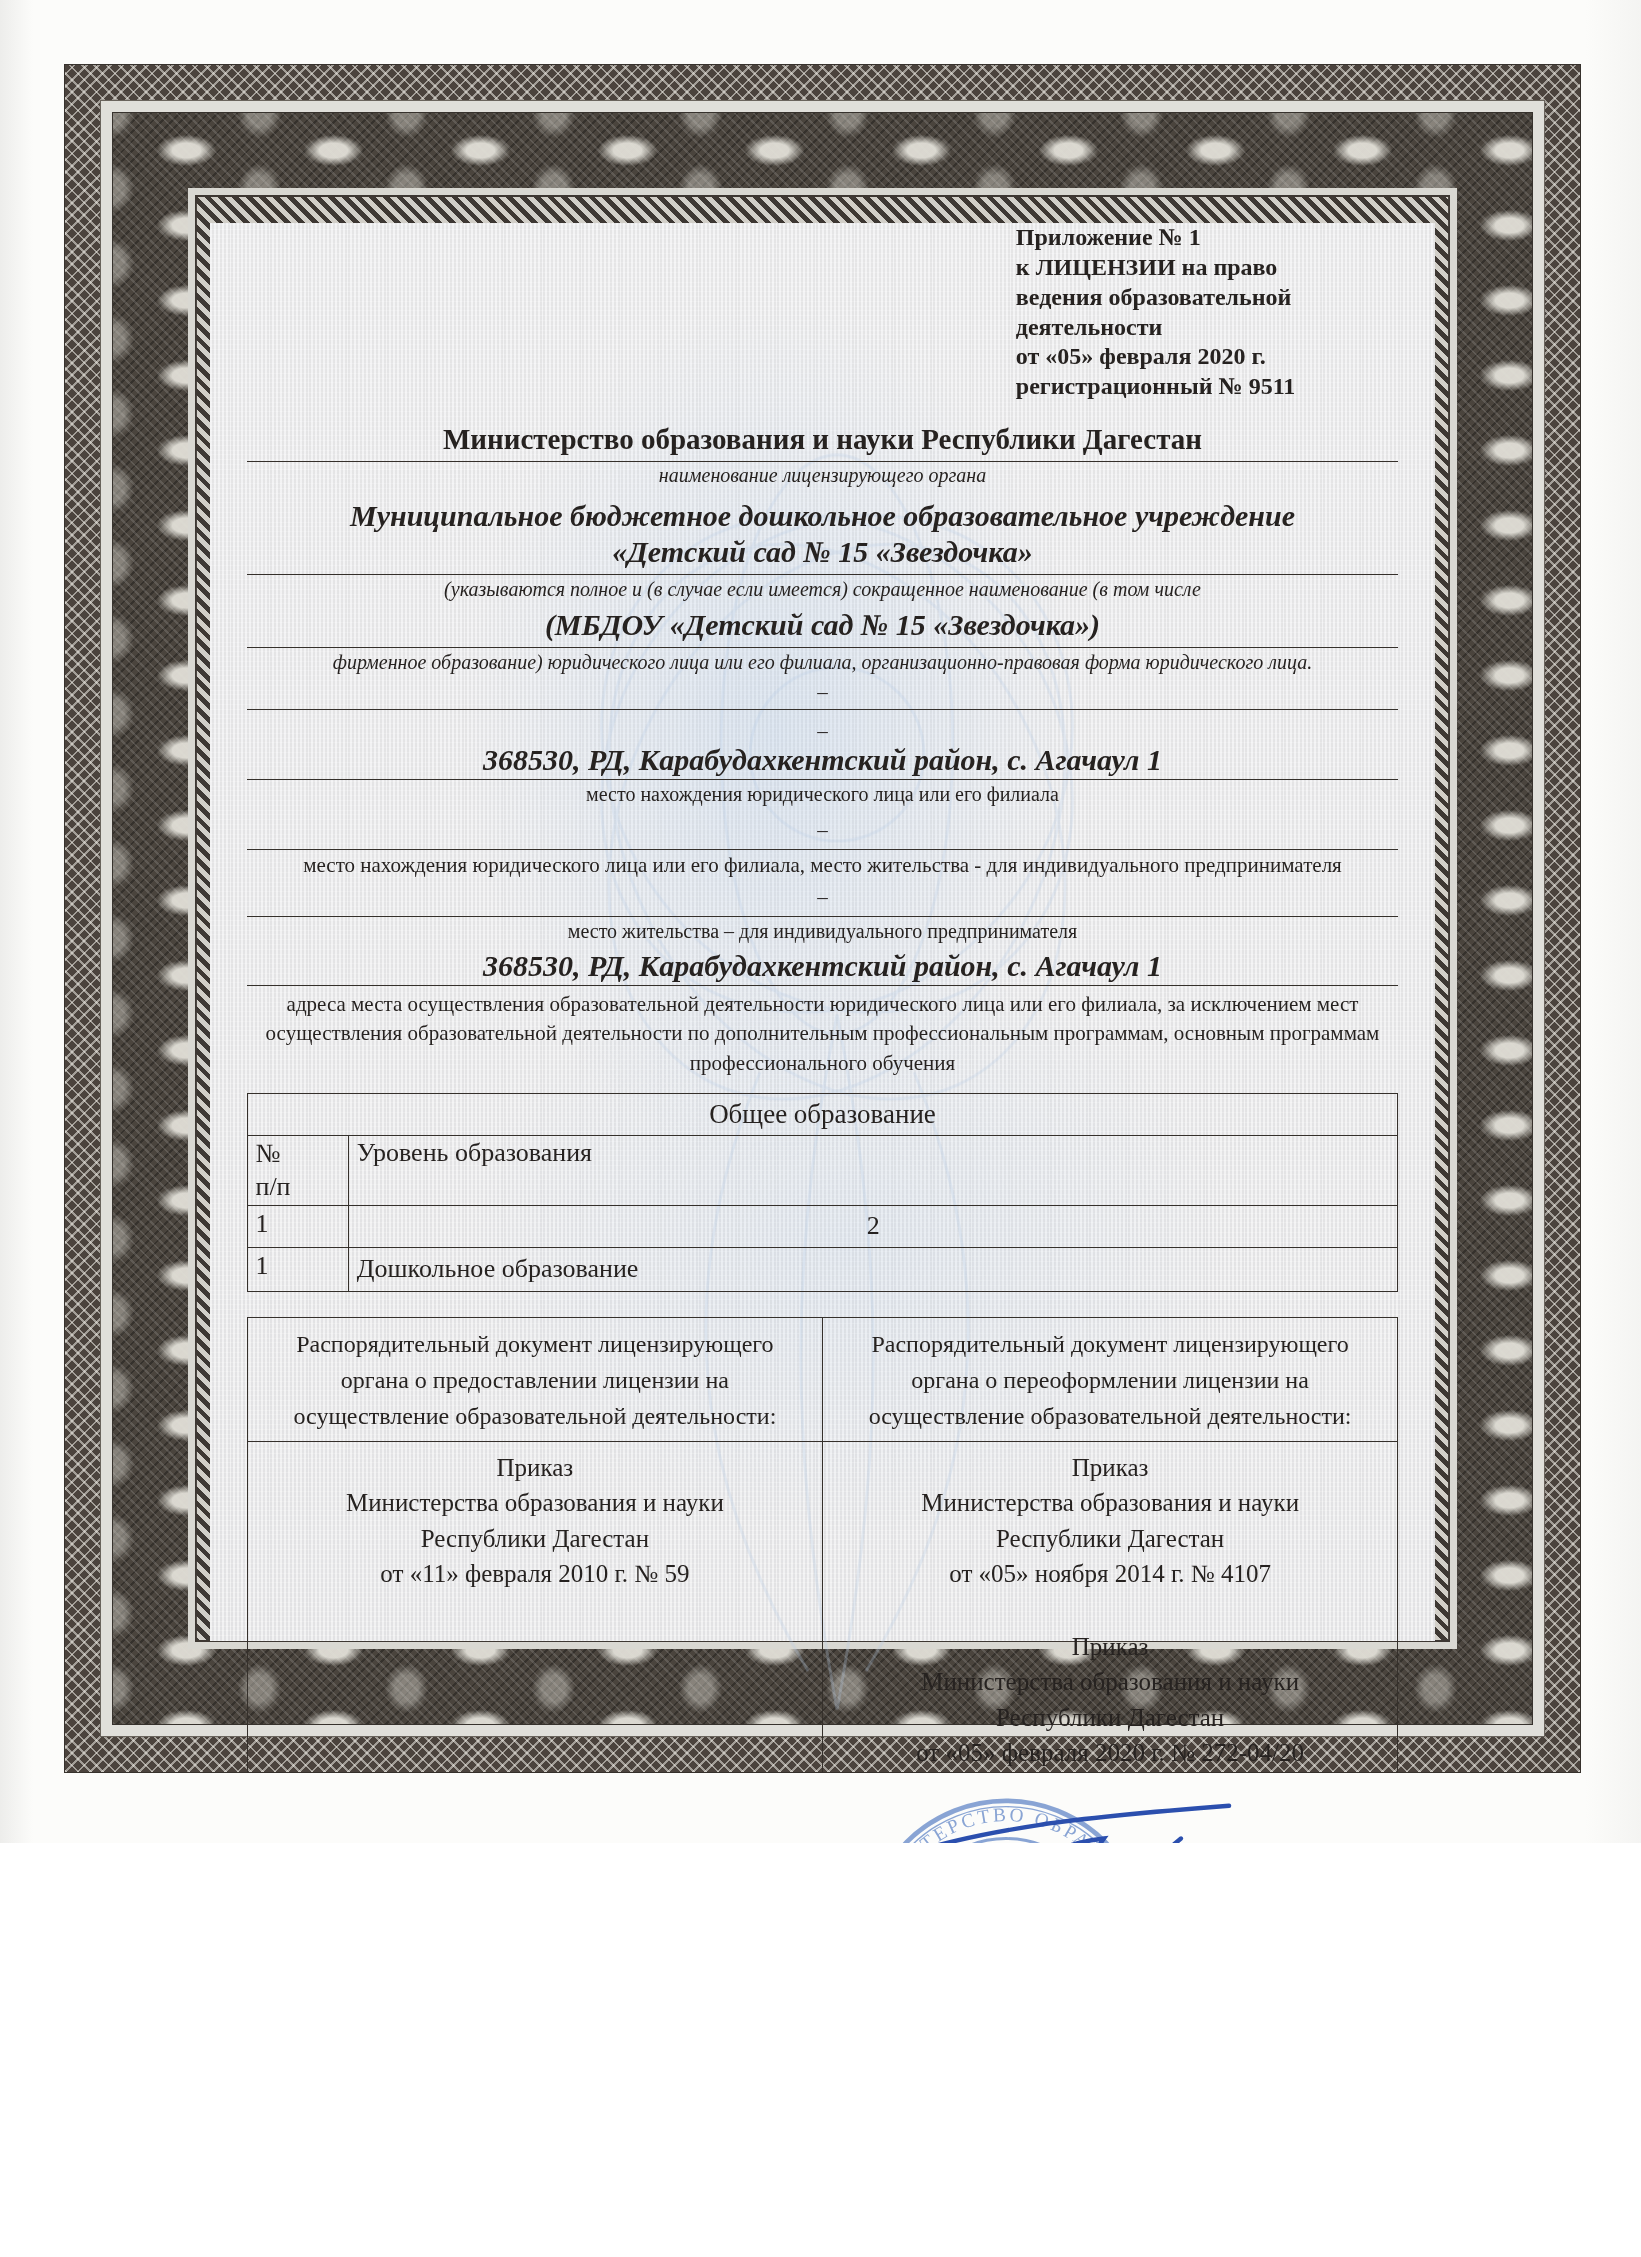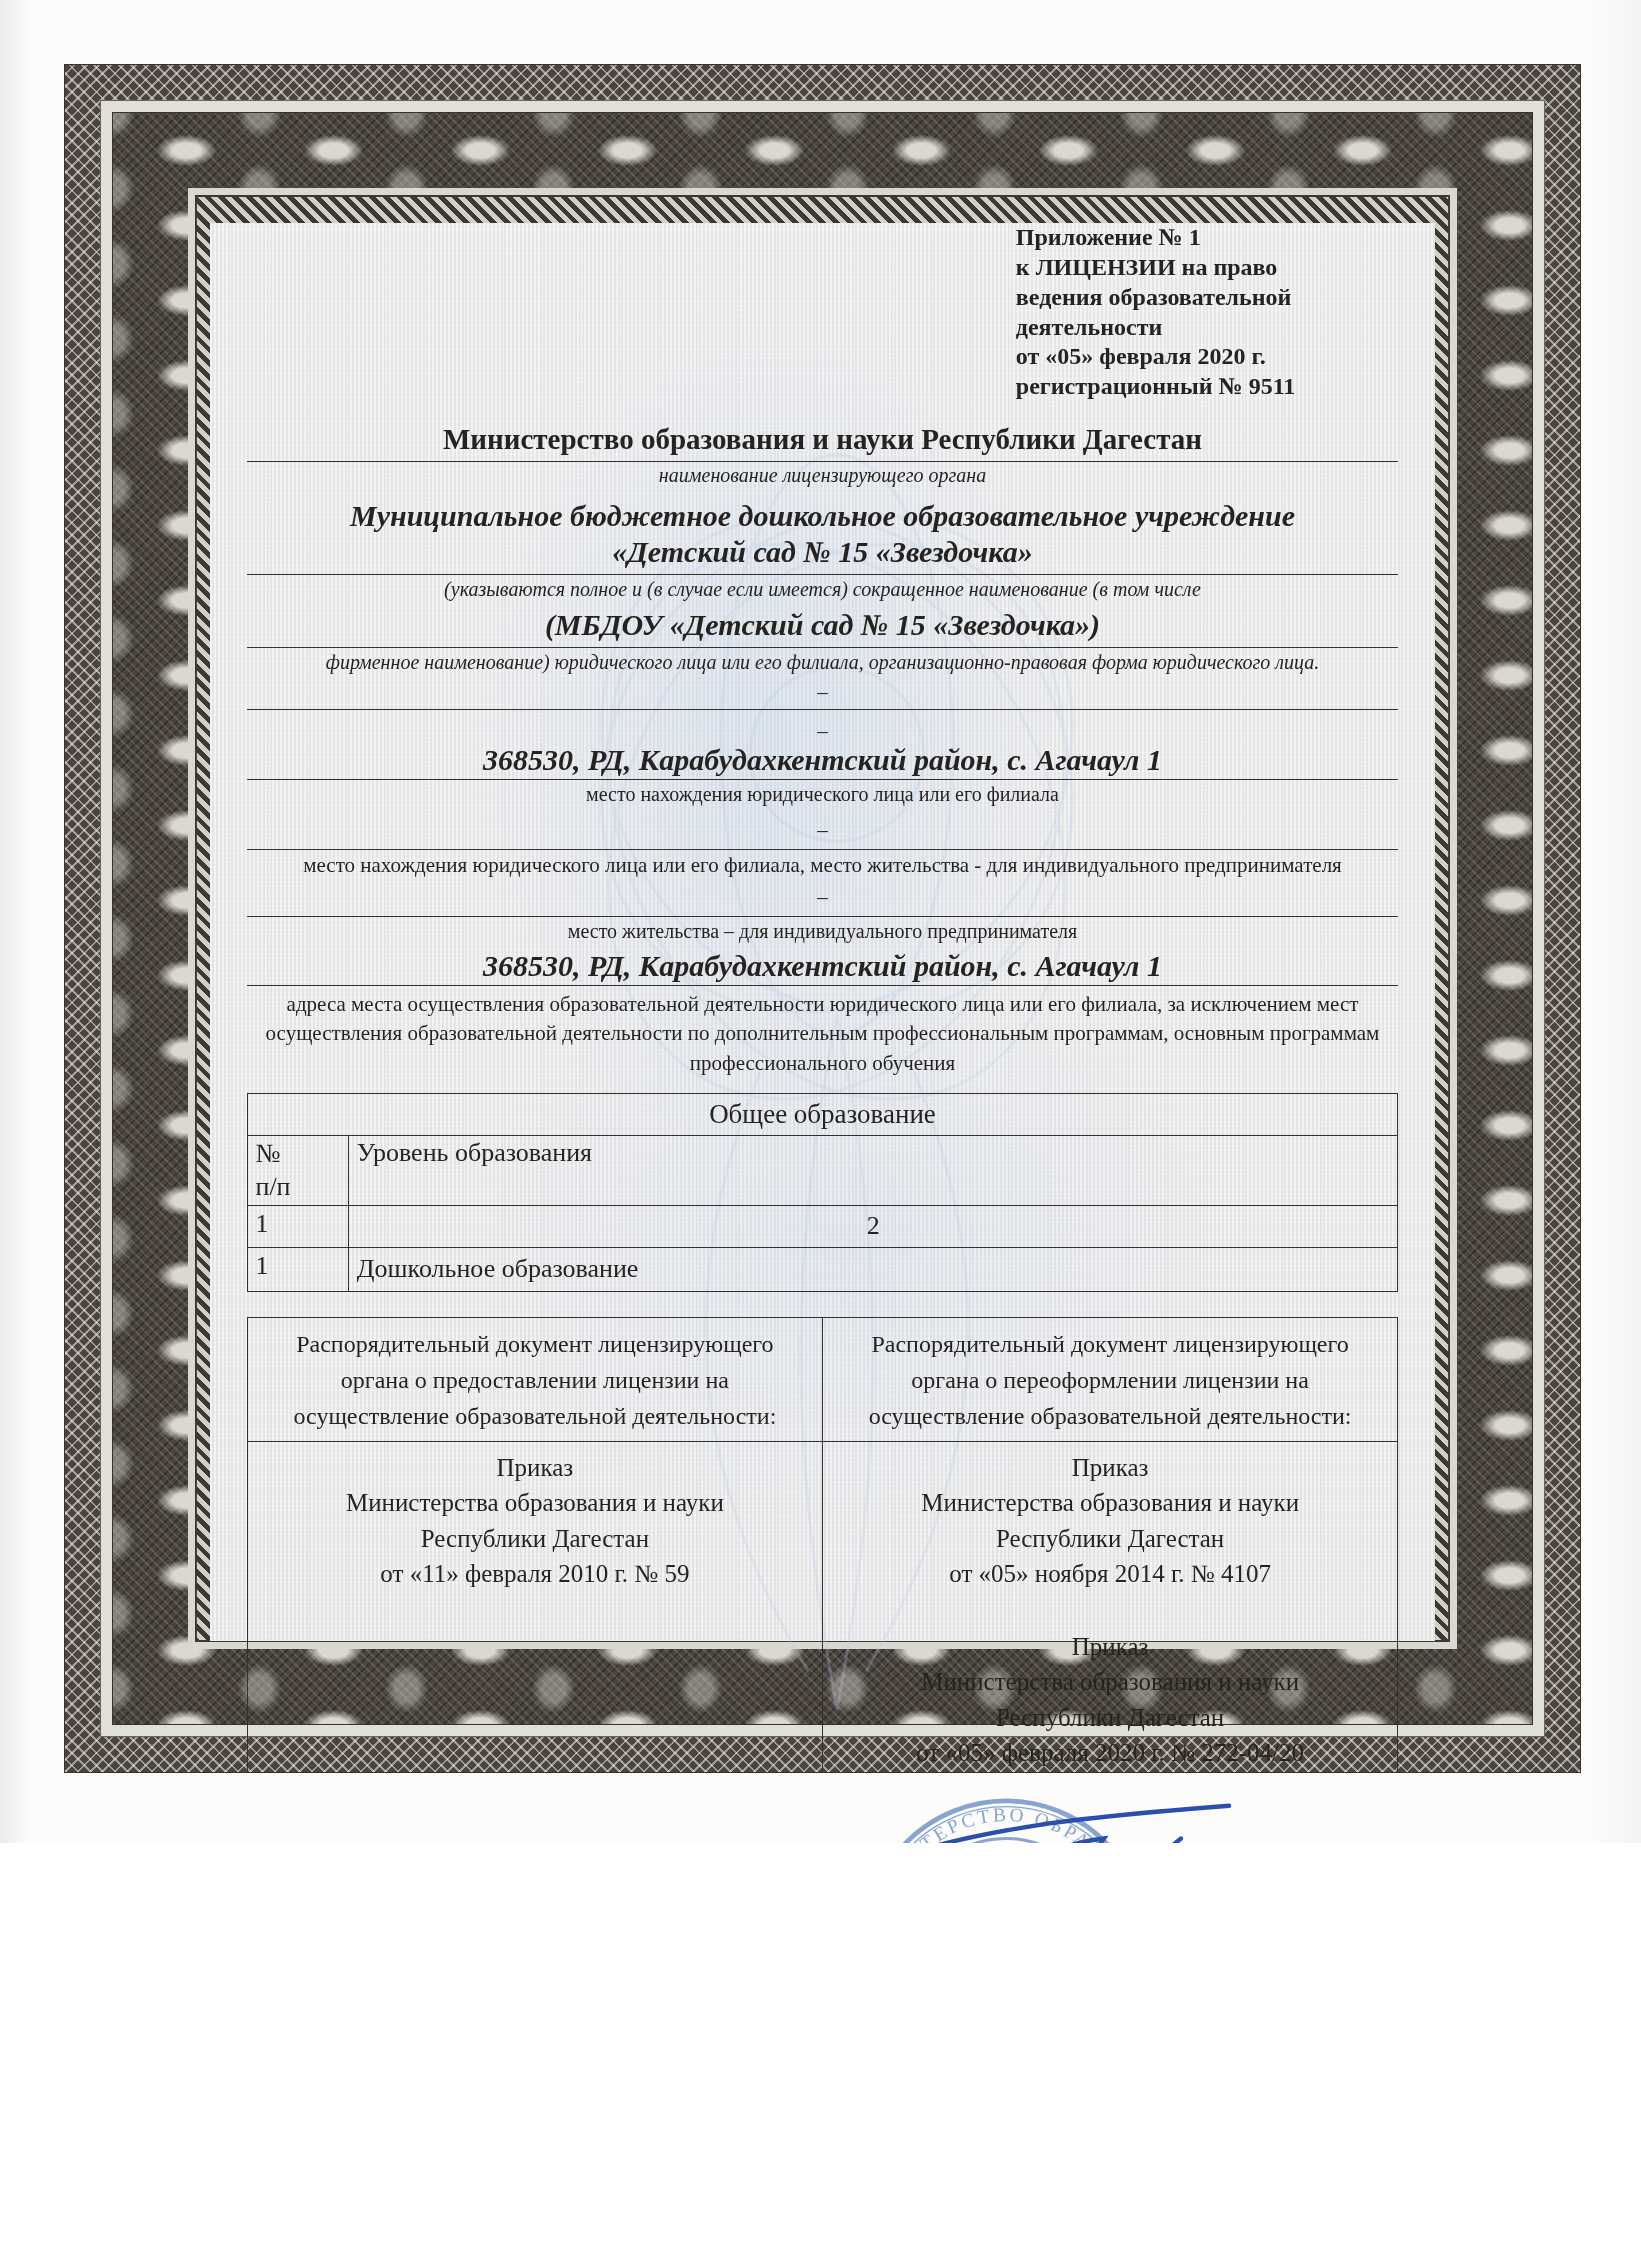--- a/index.html
+++ b/index.html
@@ -125,21 +125,21 @@
         </div>
 
         <div class="ministry">Министерство образования и науки Республики Дагестан</div>
         <div class="caption it">наименование лицензирующего органа</div>
 
         <div class="bigname" style="margin-top:11.6px;">Муниципальное бюджетное дошкольное образовательное  учреждение</div>
         <div class="bigname underlined" style="margin-top:1.9px;">«Детский сад № 15 «Звездочка»</div>
         <div class="caption it">(указываются полное и (в случае если имеется) сокращенное наименование (в том числе</div>
 
         <div class="bigname underlined" style="margin-top:7.7px;">(МБДОУ «Детский сад № 15 «Звездочка»)</div>
-        <div class="caption it">фирменное наименование) юридического лица или его филиала, организационно-правовая форма юридического лица.</div>
+        <div class="caption it">фирменное образование) юридического лица или его филиала, организационно-правовая форма юридического лица.</div>
 
         <div class="dash">–</div>
         <div class="rule" style="margin-top:9.7px;"></div>
         <div class="dash" style="margin-top:15.4px;">–</div>
 
         <div class="bigname underlined" style="margin-top:3.9px;padding-bottom:2.9px;">368530, РД, Карабудахкентский  район, с. Агачаул 1</div>
         <div class="caption">место нахождения юридического лица или его филиала</div>
 
         <div class="dash" style="margin-top:17.4px;">–</div>
         <div class="rule" style="margin-top:11.6px;"></div>

